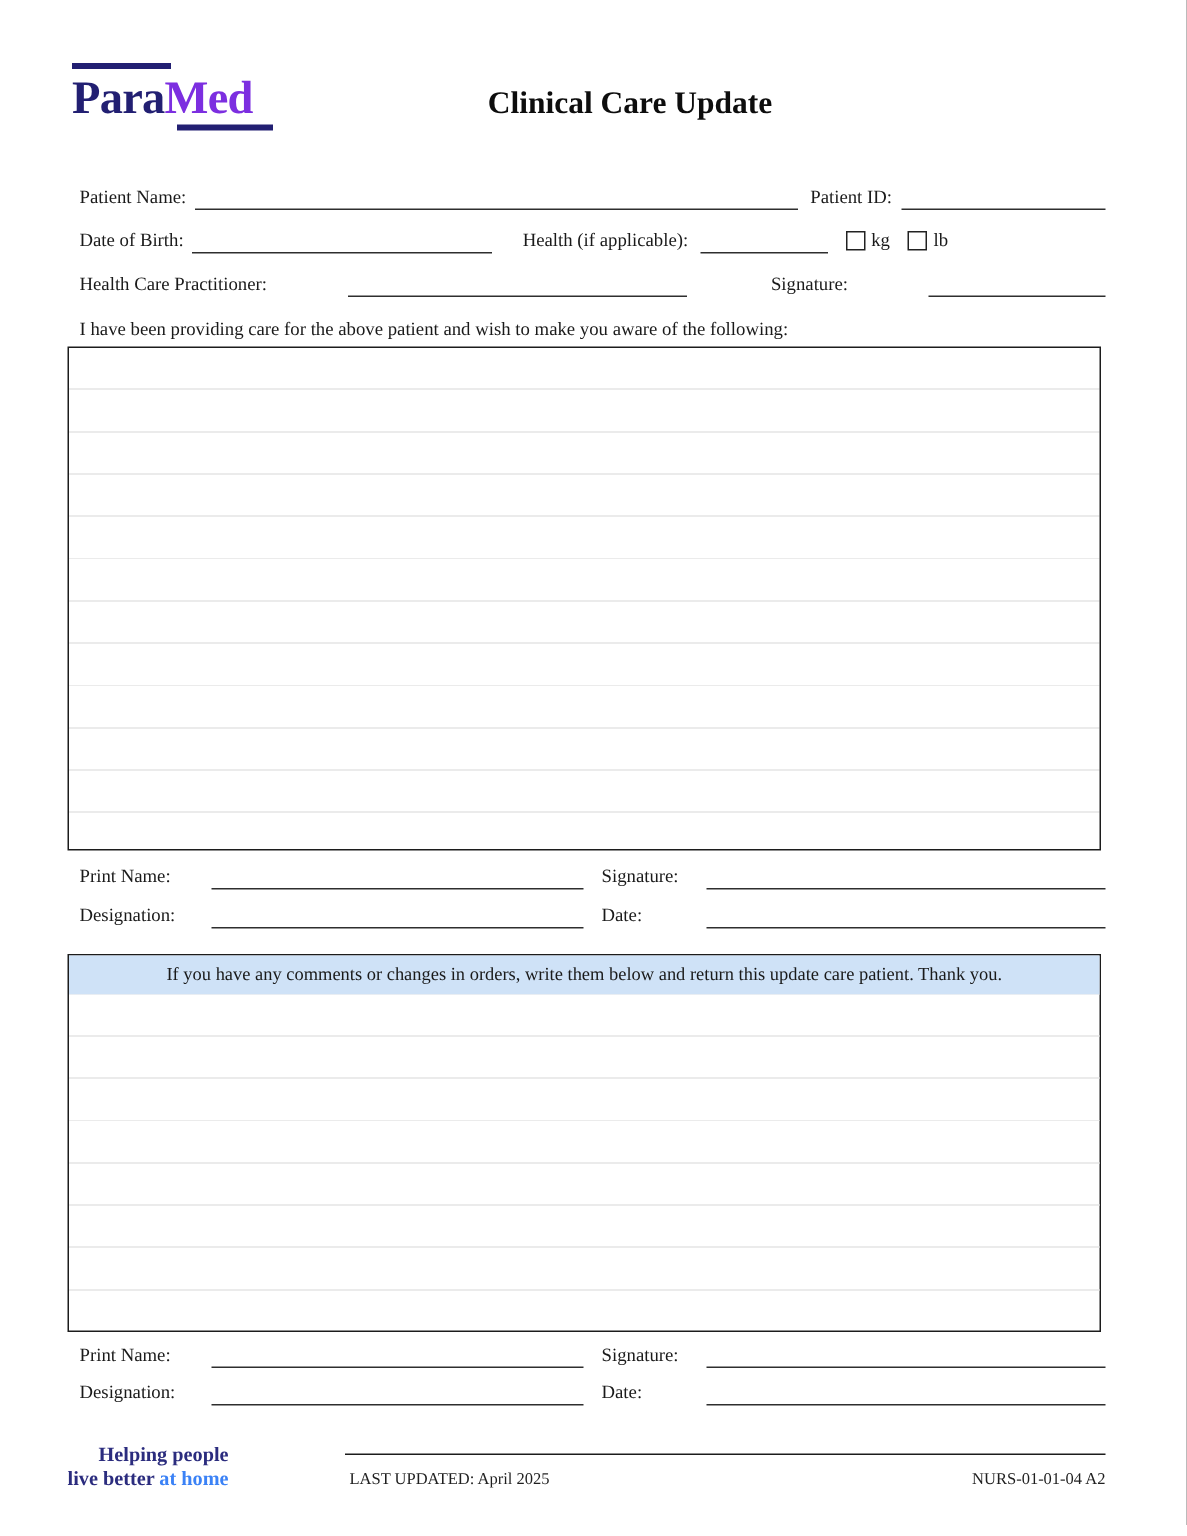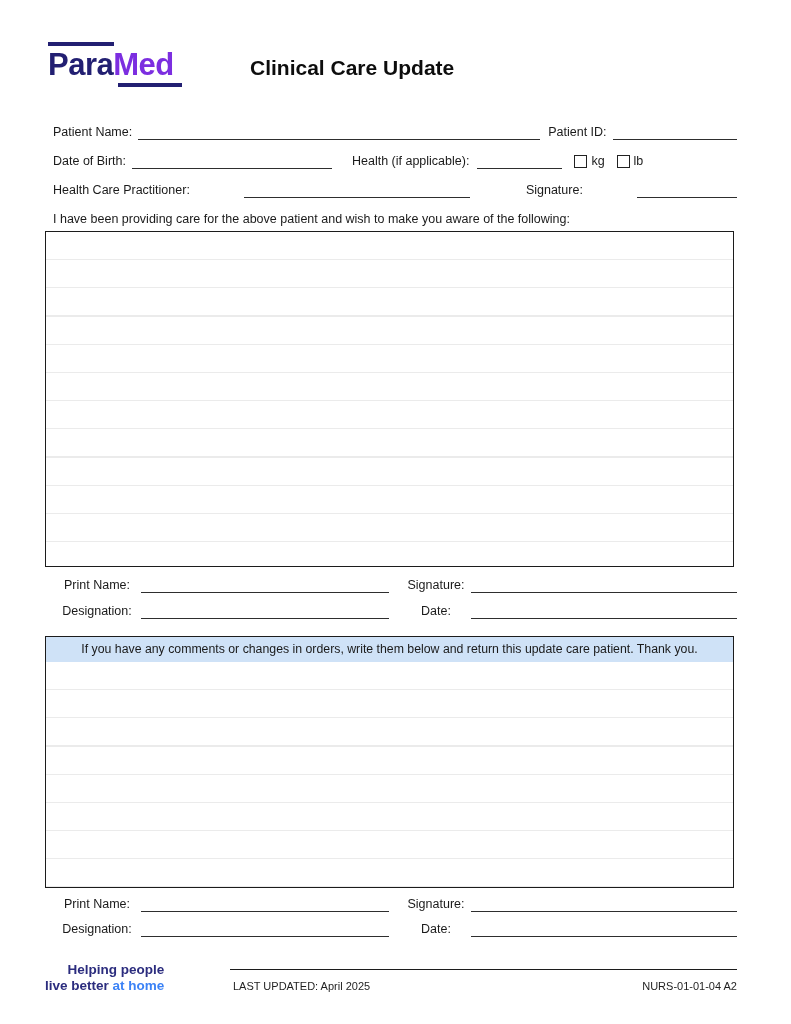--- a/index.html
+++ b/index.html
@@ -1,52 +1,52 @@
 <!DOCTYPE html>
 <html><head>
 <meta charset="utf-8">
 <style>
   html,body{margin:0;padding:0;background:#888;}
   .page{
     position:relative;
     width:791px;height:1024px;
     background:#ffffff;
-    font-family:Liberation Sans, sans-serif;
+    font-family:Liberation Serif, serif;
     color:#1a1a1a;
     overflow:hidden;
     margin:0 auto;
   }
   
   .logo{position:absolute;left:48px;top:42px;display:flex;flex-direction:column;width:134px;}
   .logo-bar{height:4px;background:#221f72;}
   .logo-bar.top{width:66px;margin-bottom:2px;}
   .logo-bar.bottom{width:64px;align-self:flex-end;margin-top:1px;}
   .logo-text{font-size:31px;font-weight:bold;line-height:34px;letter-spacing:-0.5px;white-space:nowrap;}
   .logo-para{color:#221f72;}
   .logo-med{color:#7c2ee0;}
   
-  .title{position:absolute;left:250px;top:56px;width:340px;text-align:left;
+  .title{position:absolute;left:250px;top:56px;width:340px;text-align:center;
          font-size:21px;font-weight:bold;color:#0d0d0d;}
   
   .frow{position:absolute;left:53px;width:684px;display:flex;align-items:flex-end;height:18px;font-size:12.5px;}
   .frow .lbl{white-space:nowrap;padding-bottom:1px;margin-top:32px;}
   .fline{height:15px;border-bottom:1.3px solid #2e2e2e;}
   .row1{top:122px;}
   .row2{top:151px;}
   .row3{top:180px;gap:48px;}
   .chk-group{display:flex;align-items:center;padding-bottom:1px;white-space:nowrap;}
   .chk{display:inline-block;width:11px;height:11px;border:1.3px solid #222;margin-right:4px;background:#fff;}
   
   .intro{position:absolute;left:53px;top:212px;font-size:12.5px;}
   
   .ruled{background-image:repeating-linear-gradient(to bottom,transparent 0,transparent 27px,#ebebeb 27px,#ebebeb 28.2px);}
   .care-box{position:absolute;left:45px;top:231px;width:689px;height:336px;
             border:1.5px solid #1c1c1c;box-sizing:border-box;}
   
-  .sigrow{position:absolute;left:53px;width:684px;display:flex;align-items:flex-end;height:18px;font-size:12.5px;text-align:center;}
+  .sigrow{position:absolute;left:53px;width:684px;display:flex;align-items:flex-end;height:18px;font-size:12.5px;}
   .sig-label-left{width:88px;white-space:nowrap;padding-bottom:1px;}
   .sig-line-1{width:248px;height:15px;border-bottom:1.3px solid #2e2e2e;margin-right:12px;}
   .sig-label-right{width:70px;white-space:nowrap;padding-bottom:1px;}
   .sig-line-2{flex:1;height:15px;border-bottom:1.3px solid #2e2e2e;}
   .sig1a{top:575px;} .sig1b{top:601px;}
   .sig2a{top:894px;} .sig2b{top:919px;}
   
   .orders-box{position:absolute;left:45px;top:636px;width:689px;height:252px;
               border:1.5px solid #1c1c1c;box-sizing:border-box;display:flex;flex-direction:column;}
   .orders-banner{background:#cfe2f7;text-align:center;font-size:12.3px;padding:5px 6px 6px 6px;}

